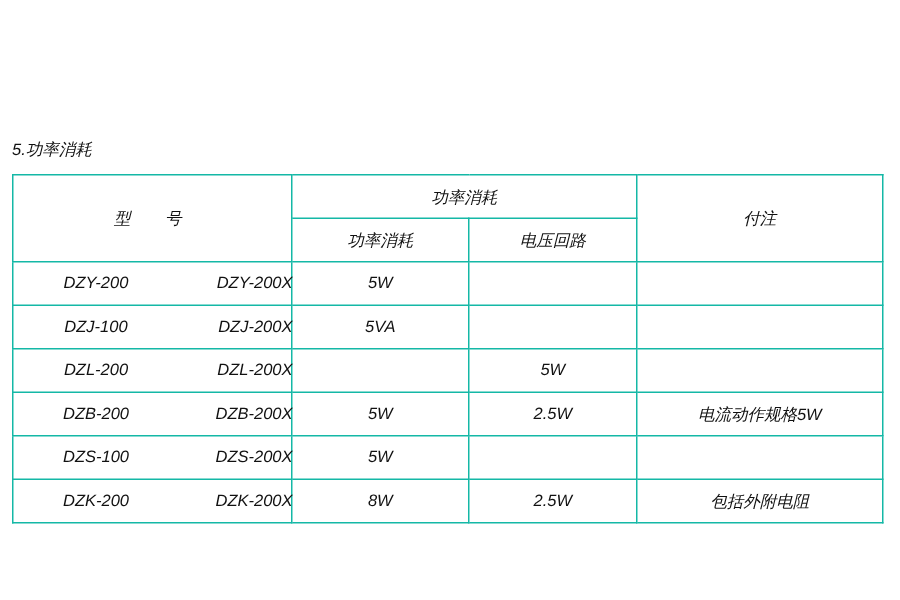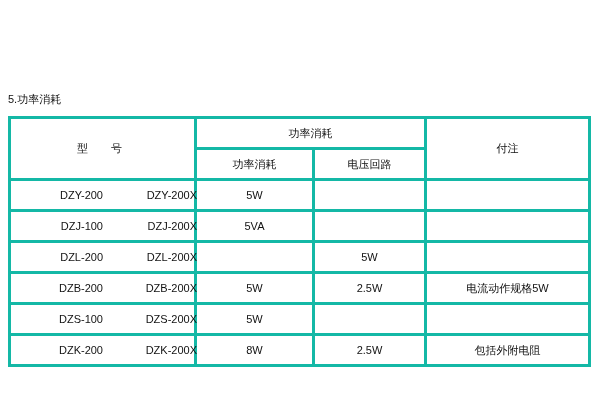--- a/index.html
+++ b/index.html
@@ -12,20 +12,21 @@
     background: #ffffff;
     font-family: "Liberation Sans", sans-serif;
     color: #1a1a1a;
     overflow: hidden;
   }
   .page {
     position: relative;
     width: 600px;
     height: 376px;
     box-sizing: border-box;
+    font-style: italic;
   }
   .section-title {
     position: absolute;
     left: 8px;
     top: 92px;
     font-size: 11px;
     color: #111111;
     letter-spacing: 0px;
     white-space: nowrap;
   }
@@ -34,21 +35,21 @@
     left: 8px;
     top: 116px;
     width: 580px;
   }
   table.spec {
     border-collapse: collapse;
     width: 580px;
     table-layout: fixed;
   }
   table.spec td, table.spec th {
-    border: 3px solid #14b8a6;
+    border: 1px solid #14b8a6;
     font-weight: normal;
     font-size: 11px;
     text-align: center;
     vertical-align: middle;
     padding: 0;
     height: 28px;
     color: #111111;
   }
   .col-model { width: 186px; }
   .col-volt  { width: 118px; }
@@ -60,21 +61,21 @@
     padding-left: 6px;
     margin-top: 18px;
   }
   .model-cell {
     text-align: center;
     white-space: nowrap;
   }
   .model-cell .m1 {
     display: inline-block;
     min-width: 74px;
-    text-align: right;
+    text-align: center;
     padding-left: 18px;
   }
   .model-cell .m2 {
     display: inline-block;
     min-width: 86px;
     text-align: right;
     padding-left: 8px;
   }
 </style>
 </head>

